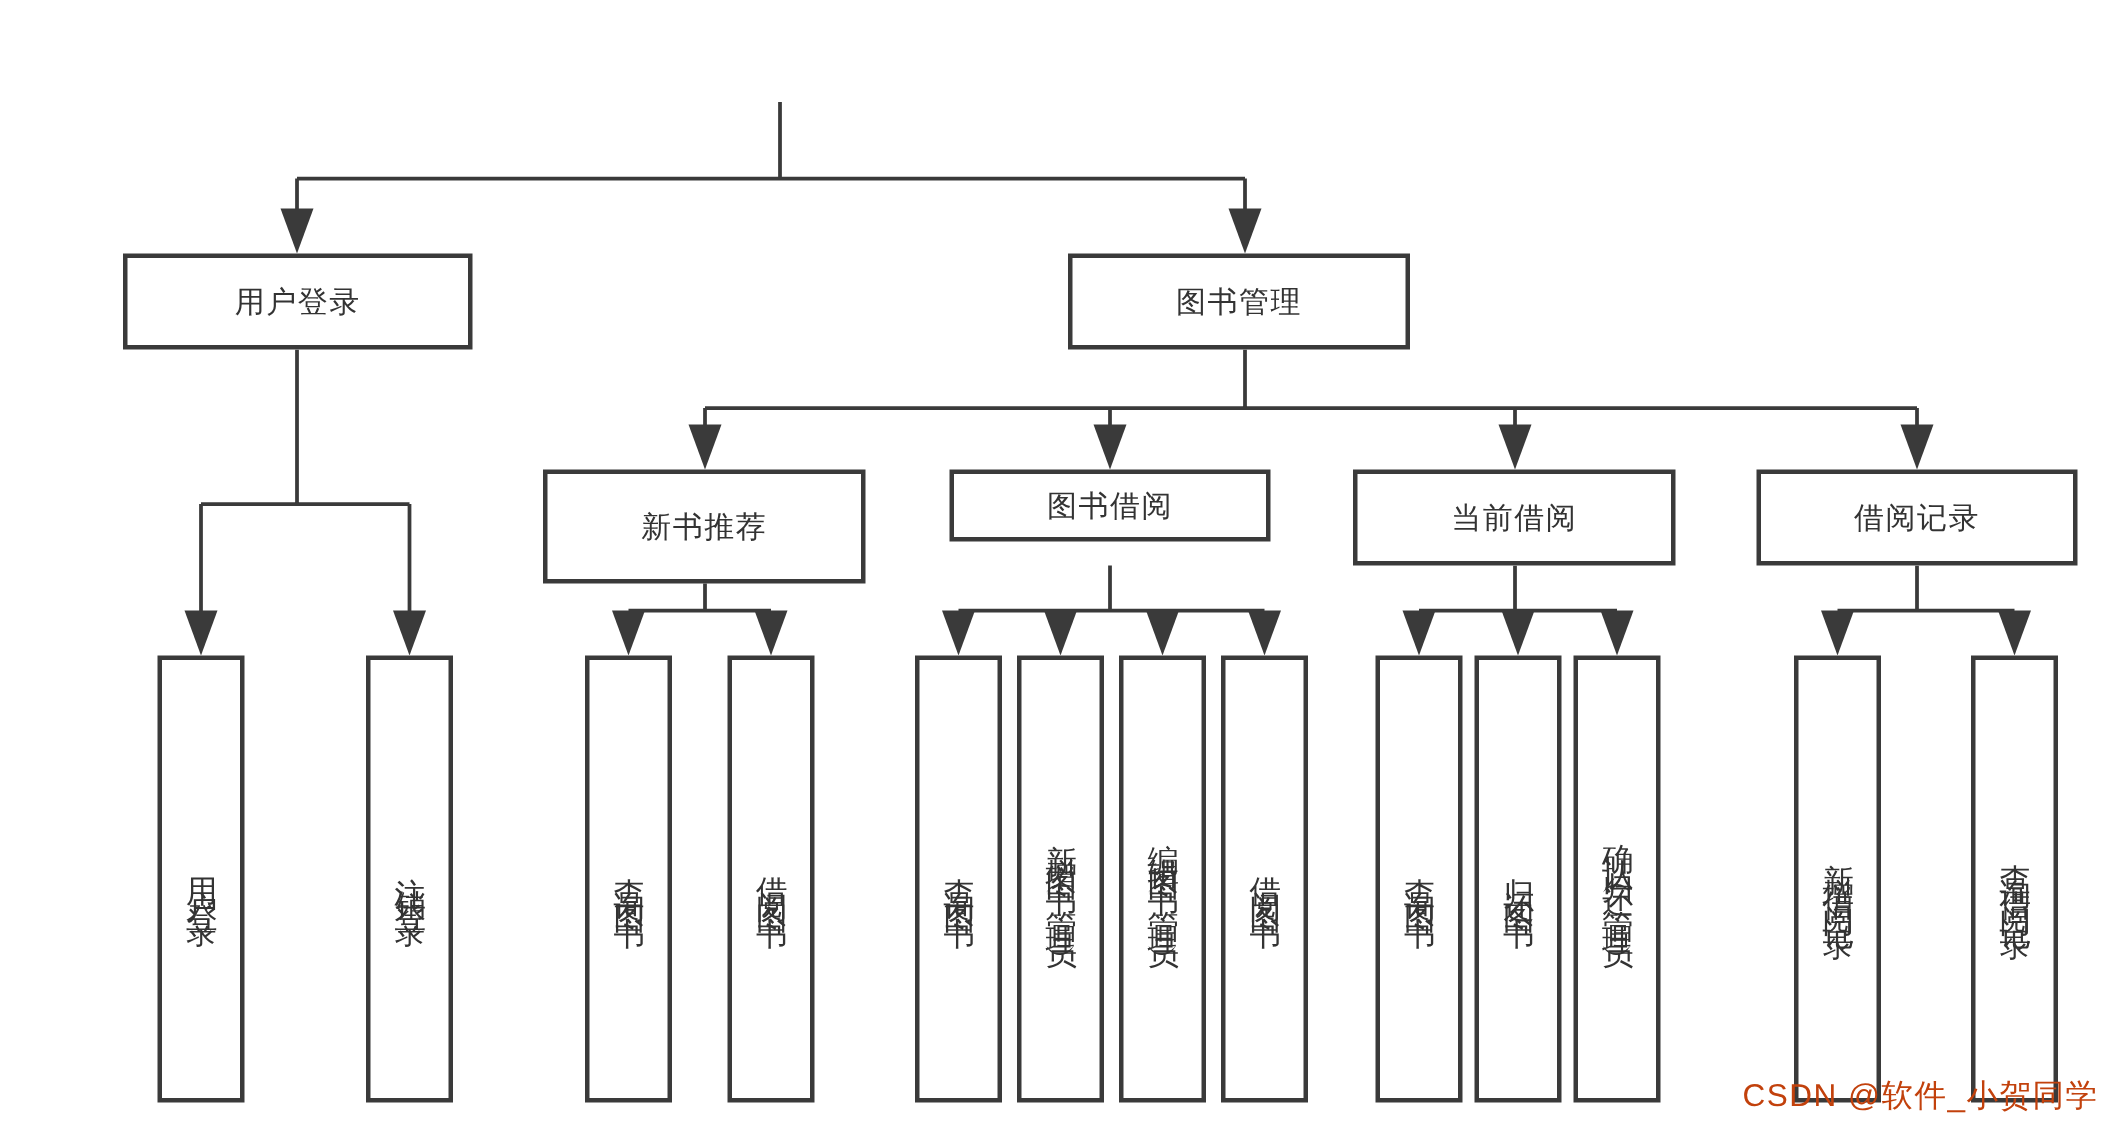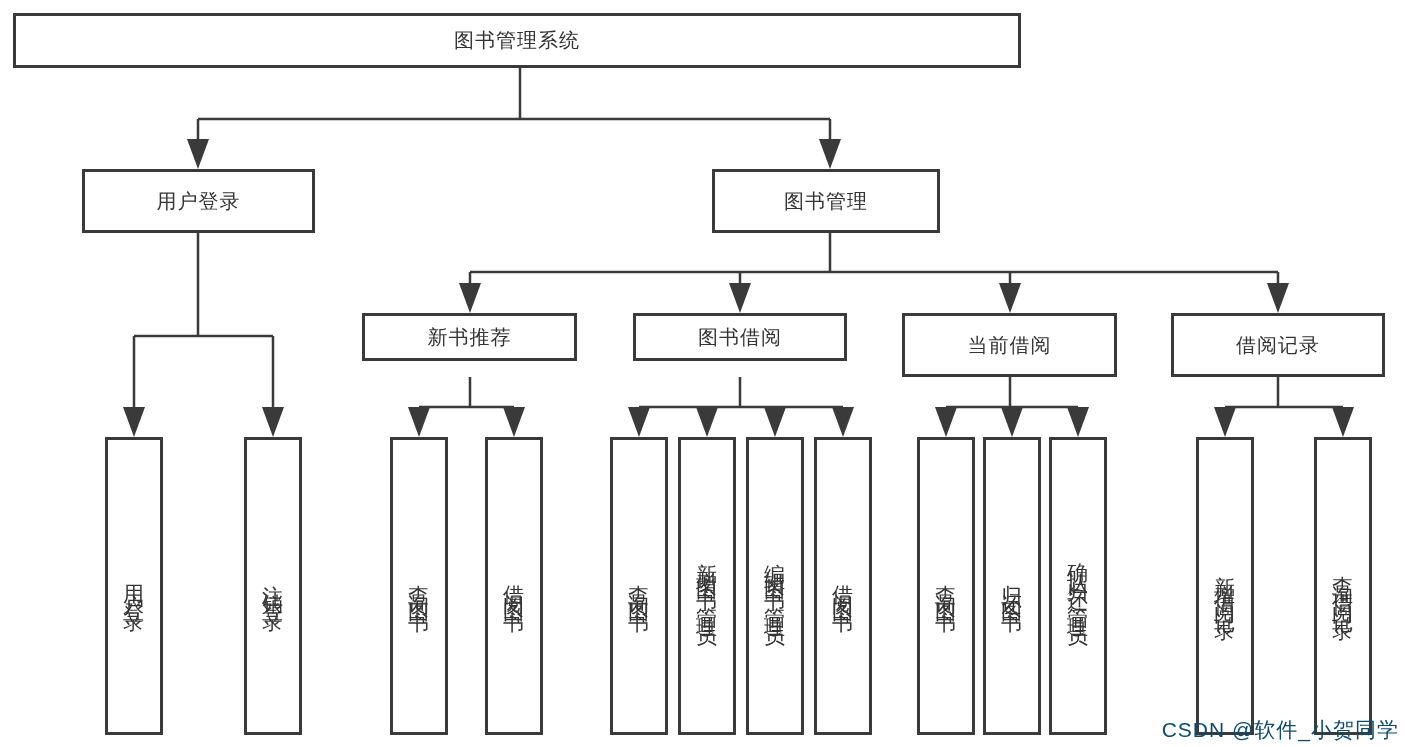--- a/index.html
+++ b/index.html
@@ -107,32 +107,29 @@
       <polygon points="764,407 786,407 775,437"></polygon>
       <polygon points="832,407 854,407 843,437"></polygon>
       <polygon points="935,407 957,407 946,437"></polygon>
       <polygon points="1001,407 1023,407 1012,437"></polygon>
       <polygon points="1067,407 1089,407 1078,437"></polygon>
       <polygon points="1214,407 1236,407 1225,437"></polygon>
       <polygon points="1332,407 1354,407 1343,437"></polygon>
     </g>
   </svg>
 
-  <div class="box hbox" style="left:13px; top:13px; width:1008px; height:55px;">
-    <span>图书管理系统</span>
-  </div>
 
   <div class="box hbox" style="left:82px; top:169px; width:233px; height:64px;">
     <span>用户登录</span>
   </div>
   <div class="box hbox" style="left:712px; top:169px; width:228px; height:64px;">
     <span>图书管理</span>
   </div>
 
-  <div class="box hbox" style="left:362px; top:313px; width:215px; height:48px;">
+  <div class="box hbox" style="left:362px; top:313px; width:215px; height:76px;">
     <span>新书推荐</span>
   </div>
   <div class="box hbox" style="left:633px; top:313px; width:214px; height:48px;">
     <span>图书借阅</span>
   </div>
   <div class="box hbox" style="left:1171px; top:313px; width:214px; height:64px;">
     <span>借阅记录</span>
   </div>
   <div class="box hbox" style="left:902px; top:313px; width:215px; height:64px;">
     <span>当前借阅</span>
@@ -175,15 +172,15 @@
     <span class="vtext">确认归还（管理员）</span>
   </div>
 
   <div class="box vbox" style="left:1196px;">
     <span class="vtext">新增借阅记录</span>
   </div>
   <div class="box vbox" style="left:1314px;">
     <span class="vtext">查询借阅记录</span>
   </div>
 
-  <div class="watermark" style="color: #0c4a6e;">CSDN @软件_小贺同学</div>
+  <div class="watermark" style="color: #c2410c;">CSDN @软件_小贺同学</div>
 
 </div>
 
 </body></html>

